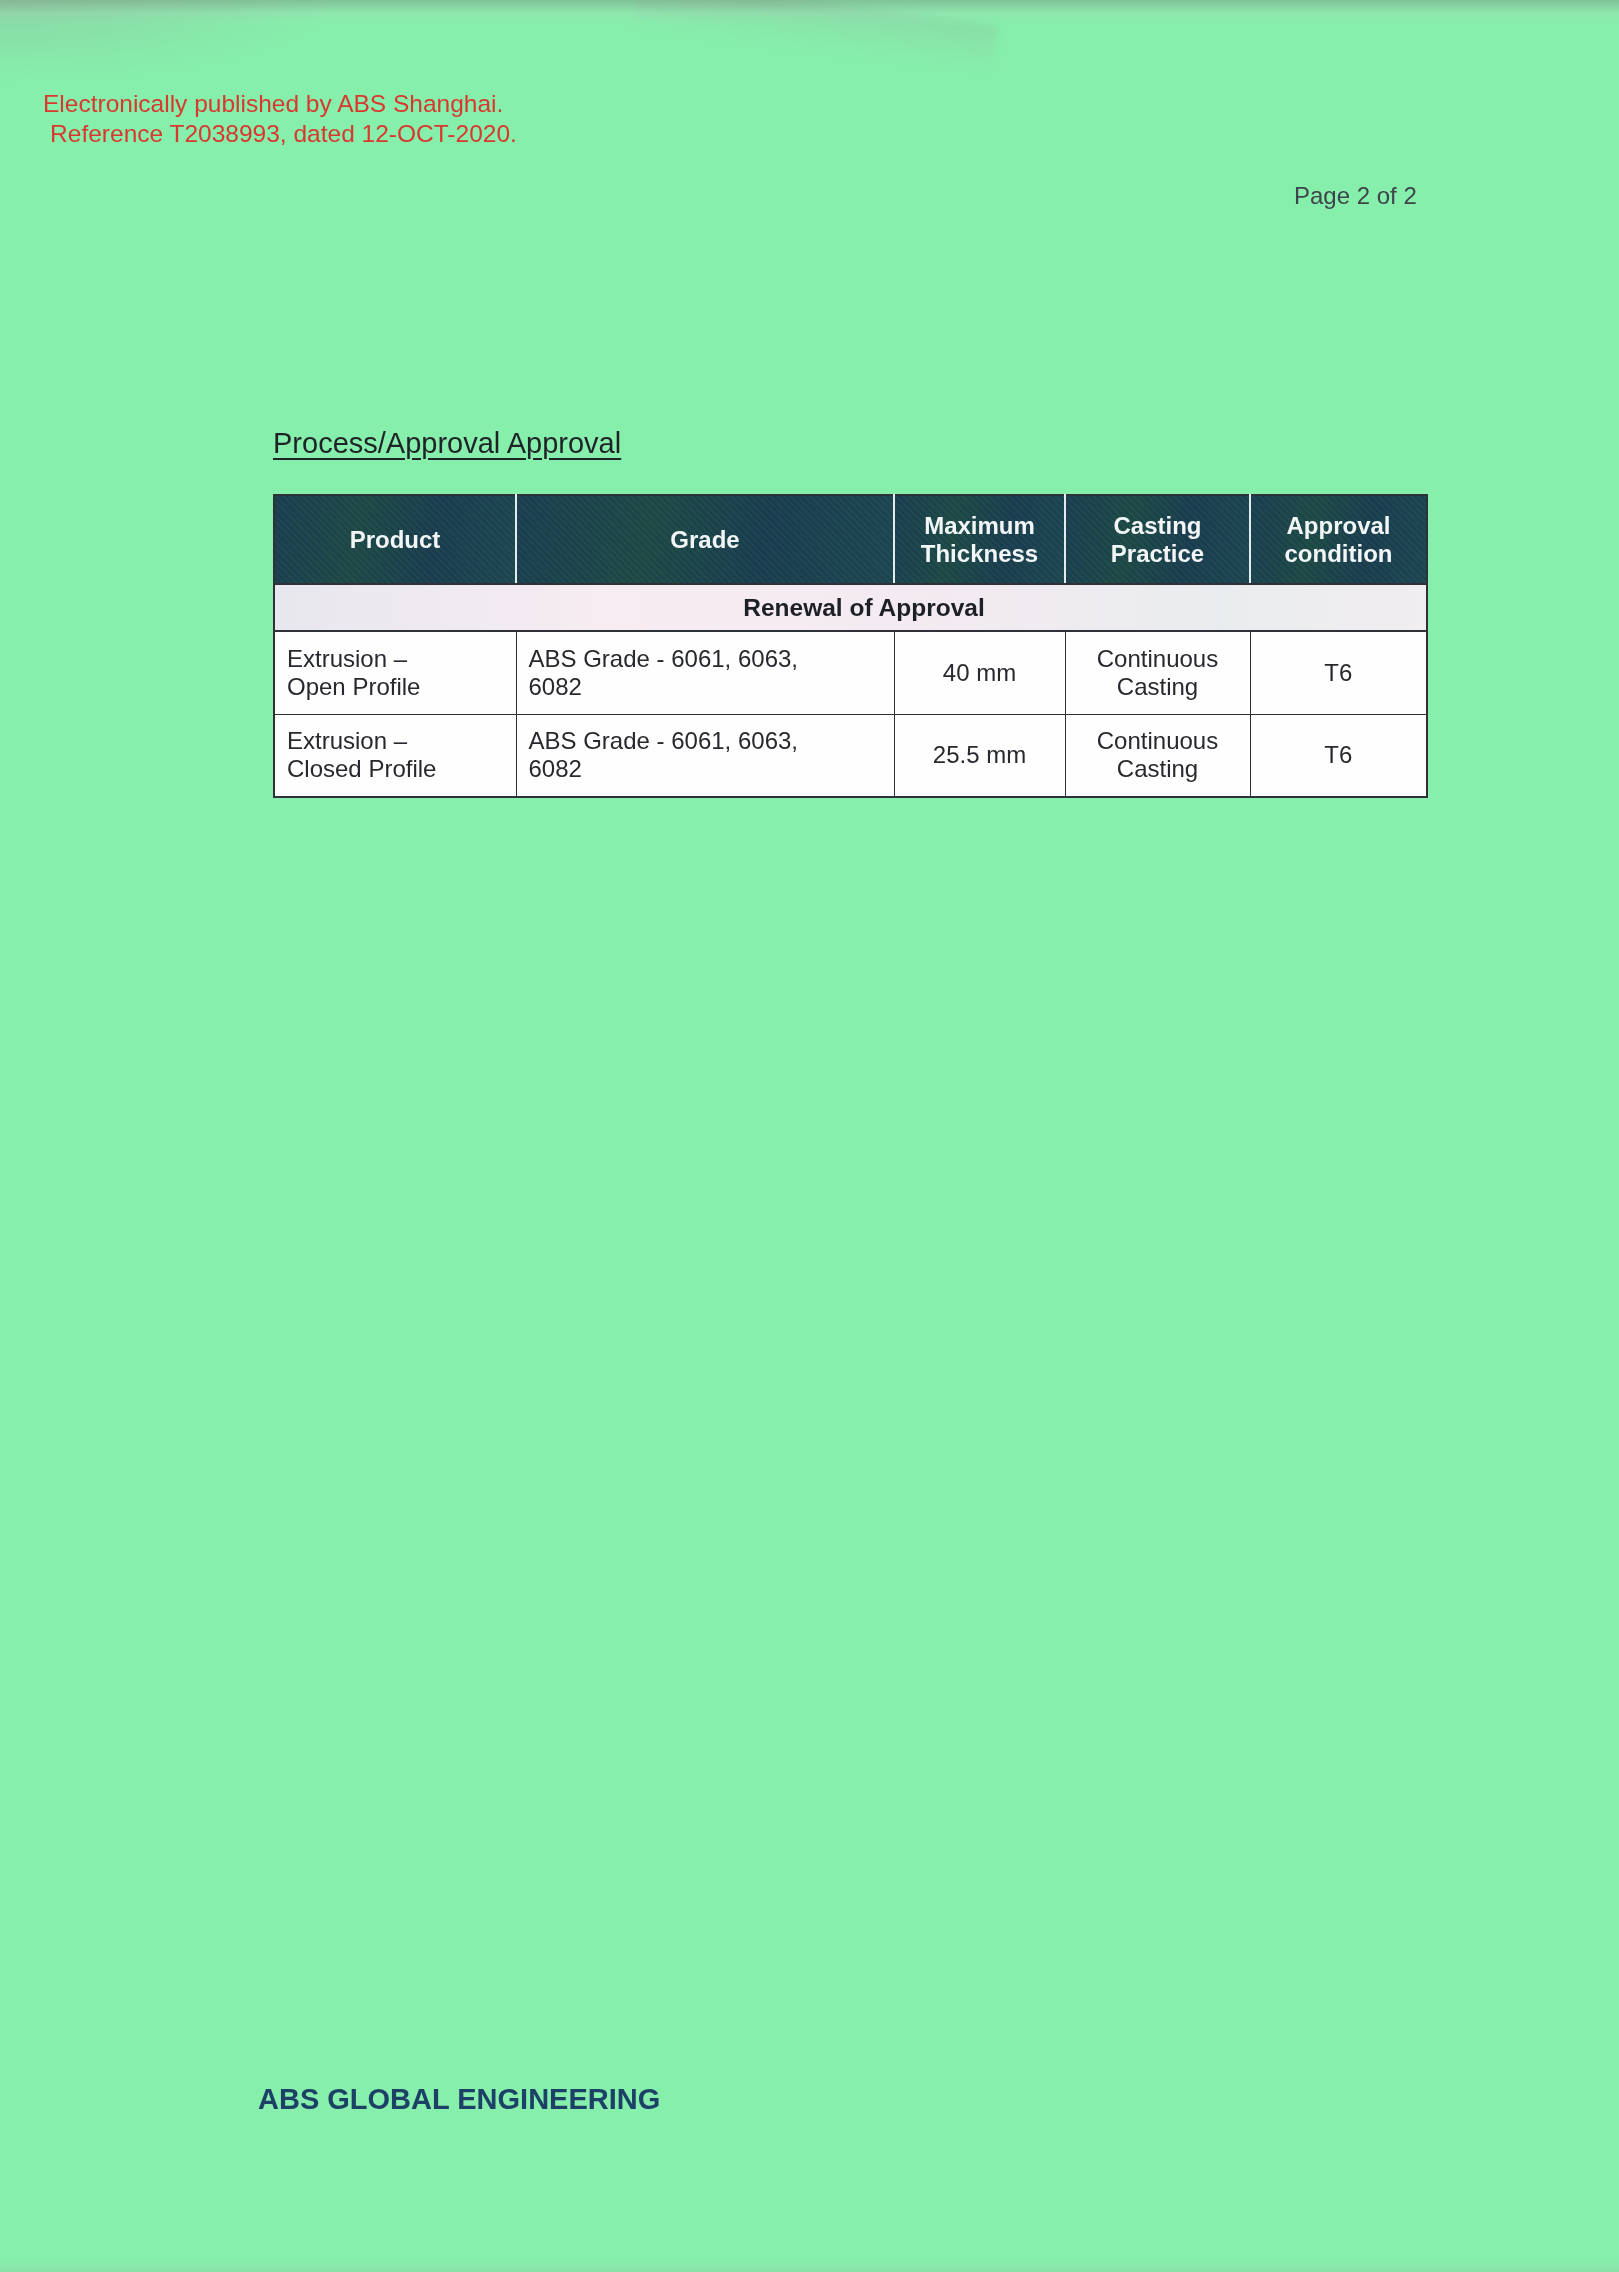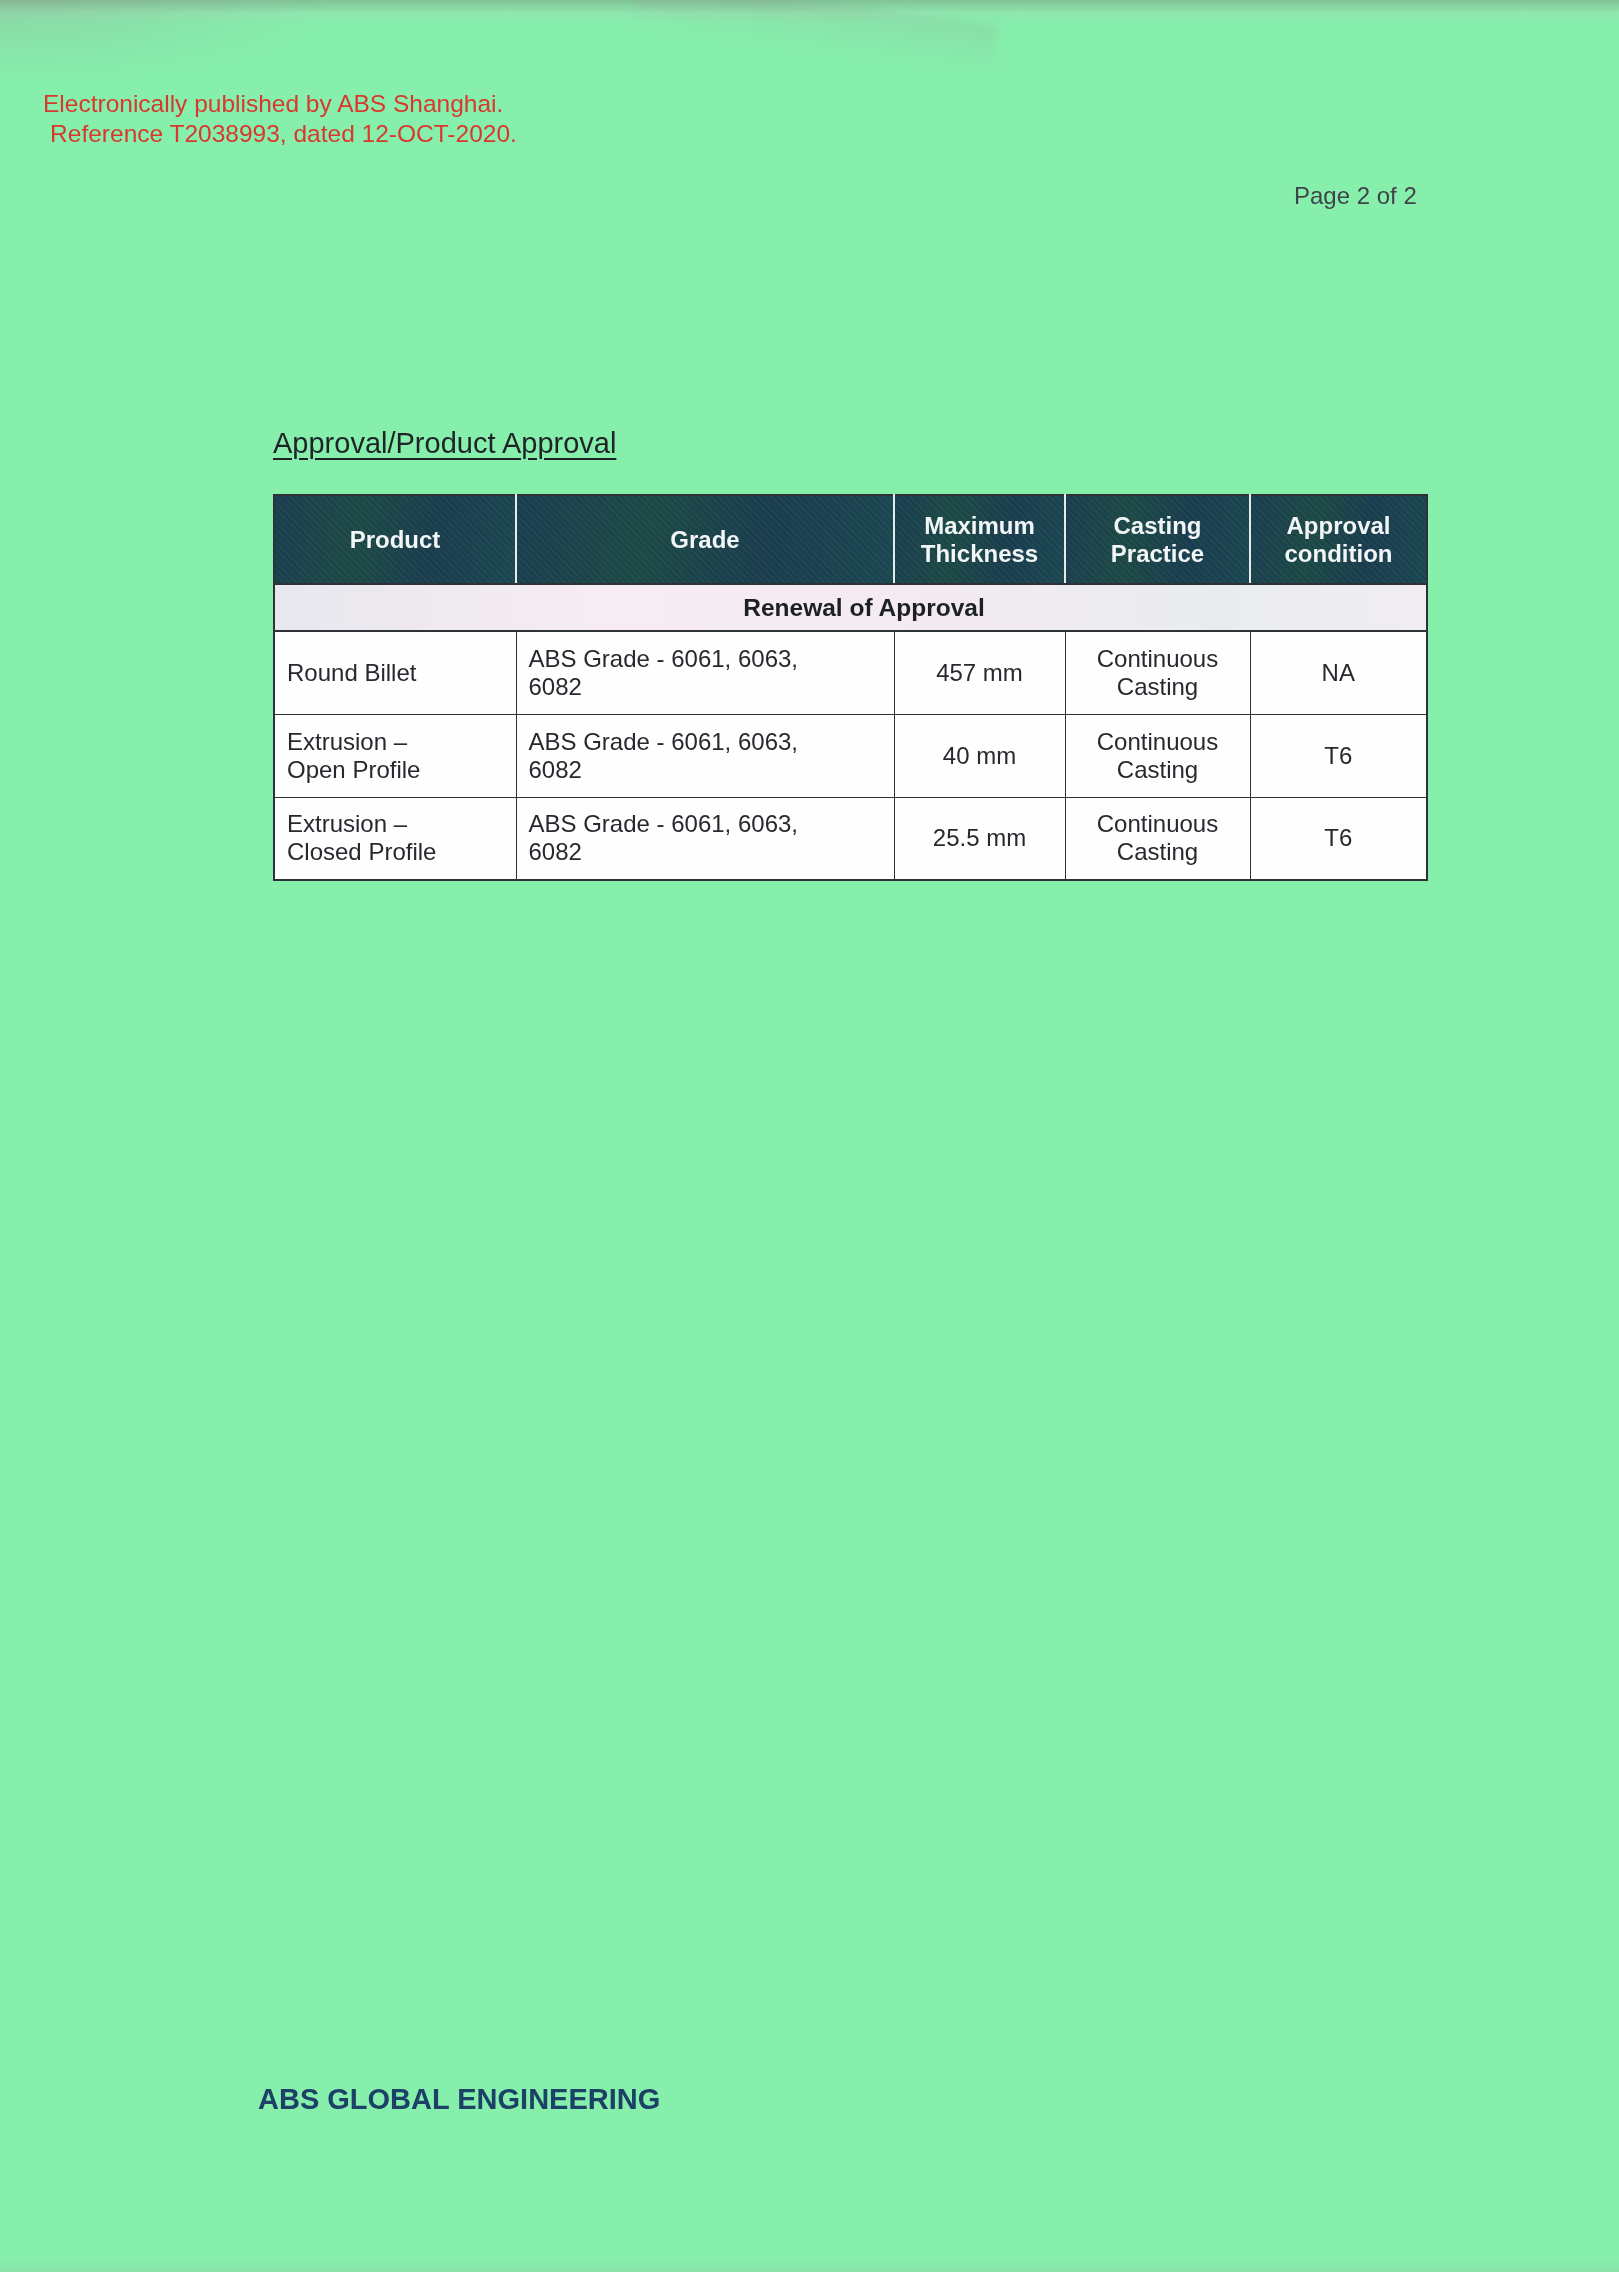--- a/index.html
+++ b/index.html
@@ -117,21 +117,21 @@
   <div class="scan-streak"></div>
   <div class="scan-edge-bottom"></div>
 
   <div class="stamp">
     <div class="l1">Electronically published by ABS Shanghai.</div>
     <div class="l2">Reference T2038993, dated 12-OCT-2020.</div>
   </div>
 
   <div class="page-label">Page 2 of 2</div>
 
-  <div class="section-title">Approval/Product Approval</div>
+  <div class="section-title">Process/Approval Approval</div>
 
   <table class="approval-table">
     <colgroup>
       <col style="width:242px">
       <col style="width:378px">
       <col style="width:171px">
       <col style="width:185px">
       <col style="width:177px">
     </colgroup>
     <thead>
@@ -142,29 +142,20 @@
 Thickness</th>
         <th>Casting
 Practice</th>
         <th>Approval
 condition</th>
       </tr>
     </thead>
     <tbody>
       <tr>
         <td class="subheader-cell" colspan="5">Renewal of Approval</td>
-      </tr>
-      <tr>
-        <td class="left">Round Billet</td>
-        <td class="left">ABS Grade - 6061, 6063,
-6082</td>
-        <td class="center">457 mm</td>
-        <td class="center">Continuous
-Casting</td>
-        <td class="center">NA</td>
       </tr>
       <tr>
         <td class="left">Extrusion –
 Open Profile</td>
         <td class="left">ABS Grade - 6061, 6063,
 6082</td>
         <td class="center">40 mm</td>
         <td class="center">Continuous
 Casting</td>
         <td class="center">T6</td>

